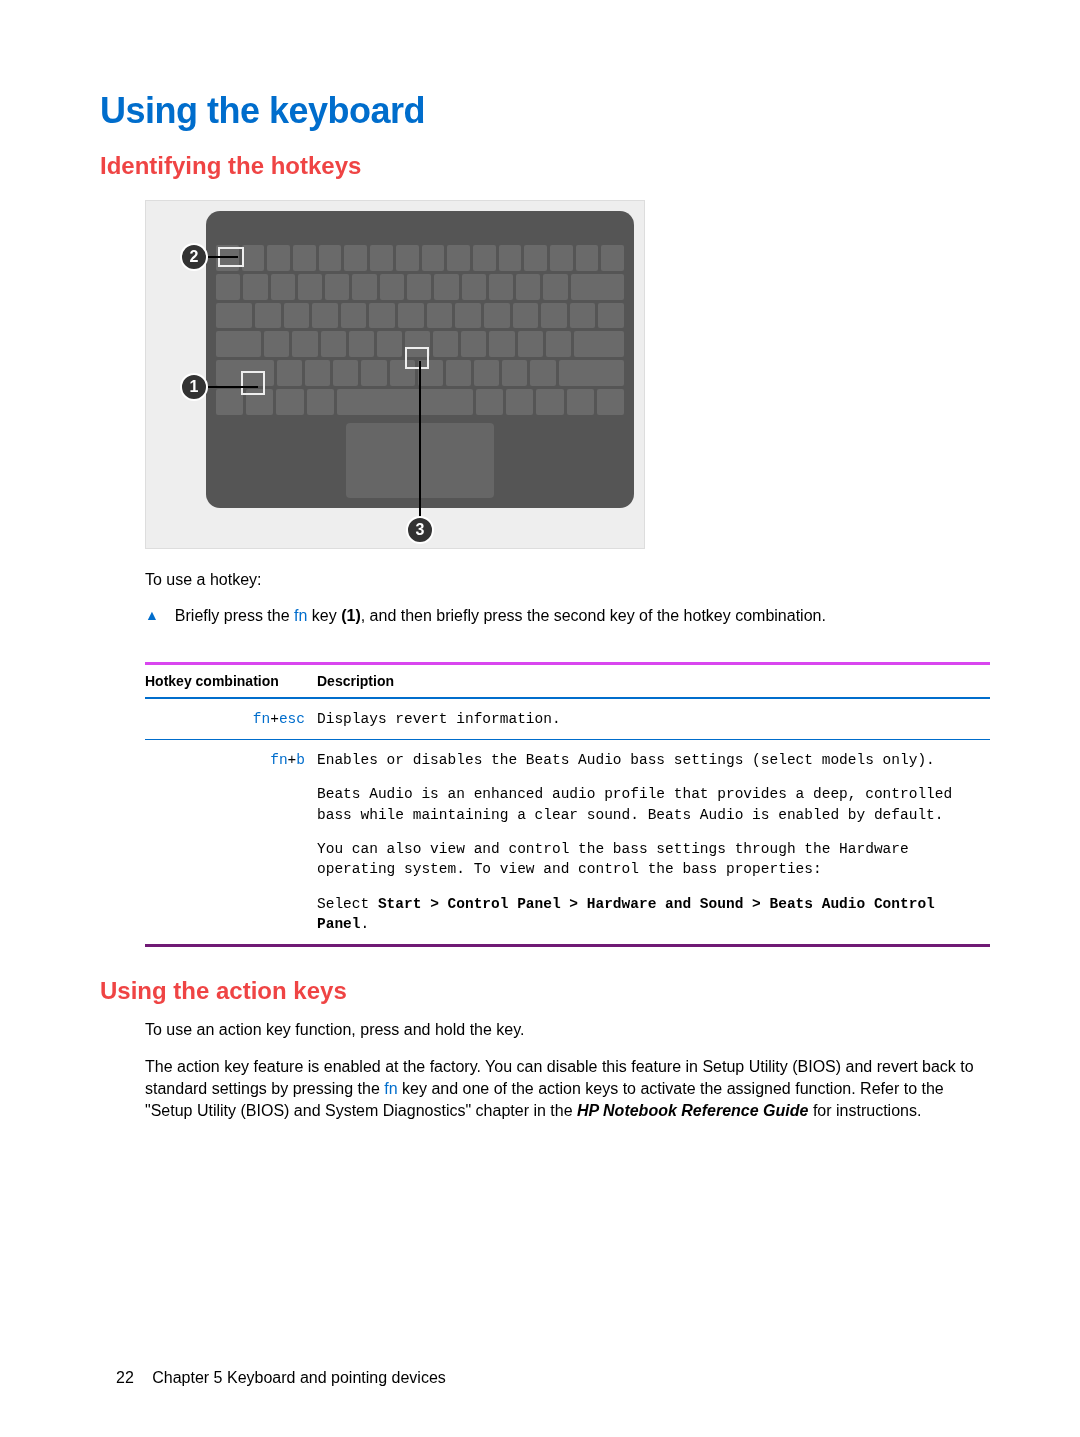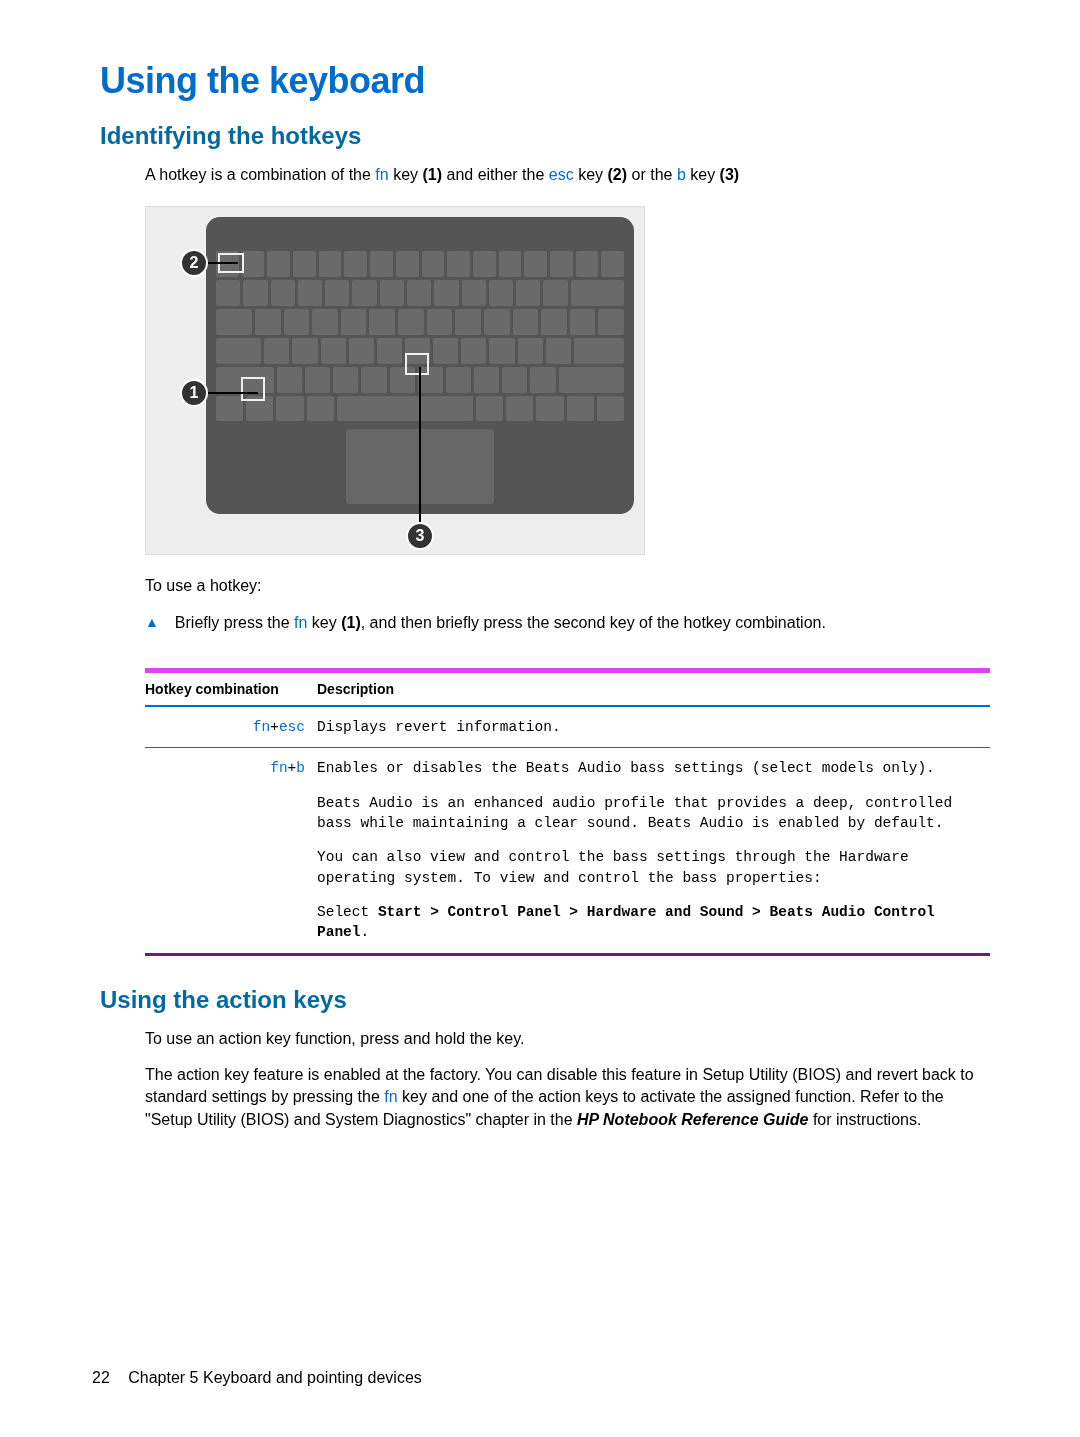--- a/index.html
+++ b/index.html
@@ -6,33 +6,33 @@
     margin: 0;
     padding: 0;
     font-family: Arial, Helvetica, sans-serif;
     color: #000;
     background: #fff;
   }
   .page {
     width: 1080px;
     min-height: 1437px;
     margin: 0 auto;
-    padding: 60px 90px 50px 100px;
+    padding: 90px 90px 50px 100px;
     box-sizing: border-box;
     position: relative;
   }
   h1.main-heading {
     color: #006dcc;
     font-size: 36px;
     font-weight: bold;
     margin: 0 0 20px 0;
     letter-spacing: -0.5px;
   }
   h2.sub-heading {
-    color: #0369a1;
+    color: #ef4444;
     font-size: 24px;
     font-weight: bold;
     margin: 18px 0 14px 0;
   }
   .body-text {
     font-size: 16px;
     line-height: 1.4;
     margin: 0 0 14px 0;
   }
   .indent1 { margin-left: 45px; }
@@ -104,21 +104,21 @@
   .step-marker { color: #006dcc; font-size: 14px; margin-top: 2px; }
 
   table.hotkey-table {
     width: 100%;
     border-collapse: collapse;
     margin: 10px 0 30px 45px;
     font-size: 14.5px;
     width: calc(100% - 45px);
   }
   table.hotkey-table thead tr {
-    border-top: 5px solid #d946ef;
+    border-top: 3px solid #d946ef;
     border-bottom: 2px solid #006dcc;
   }
   table.hotkey-table th {
     text-align: left;
     font-weight: bold;
     padding: 8px 12px 8px 0;
     font-size: 14px;
   }
   table.hotkey-table td {
     padding: 10px 12px 10px 0;
@@ -135,37 +135,34 @@
   .col-combo {
     width: 160px;
     text-align: right;
     color: #006dcc;
   }
   .desc-para { margin: 0 0 14px 0; }
   .desc-para:last-child { margin-bottom: 0; }
 
   .footer {
     position: absolute;
-    left: 92px; bottom: 50px;
+    left: 116px; bottom: 50px;
     font-size: 16px;
   }
   .footer .pgnum { margin-right: 14px; }
 </style>
 </head>
 <body>
 
 <div class="page">
 
   <h1 class="main-heading">Using the keyboard</h1>
 
   <h2 class="sub-heading">Identifying the hotkeys</h2>
 
-  <p class="body-text indent1">
-    <span>A hotkey is a combination of the </span><span class="key-term">fn</span><span> key </span><span class="bold">(1)</span><span> and either the </span><span class="key-term">esc</span><span> key </span><span class="bold">(2)</span><span> or the </span><span class="key-term">b</span><span> key </span><span class="bold">(3)</span>
-  </p>
 
   <div class="keyboard-figure">
     <div class="kb-body">
       <div class="kb-keys">
         <div class="kb-row">
             <div class="kb-key"></div>
             <div class="kb-key"></div>
             <div class="kb-key"></div>
             <div class="kb-key"></div>
             <div class="kb-key"></div>

